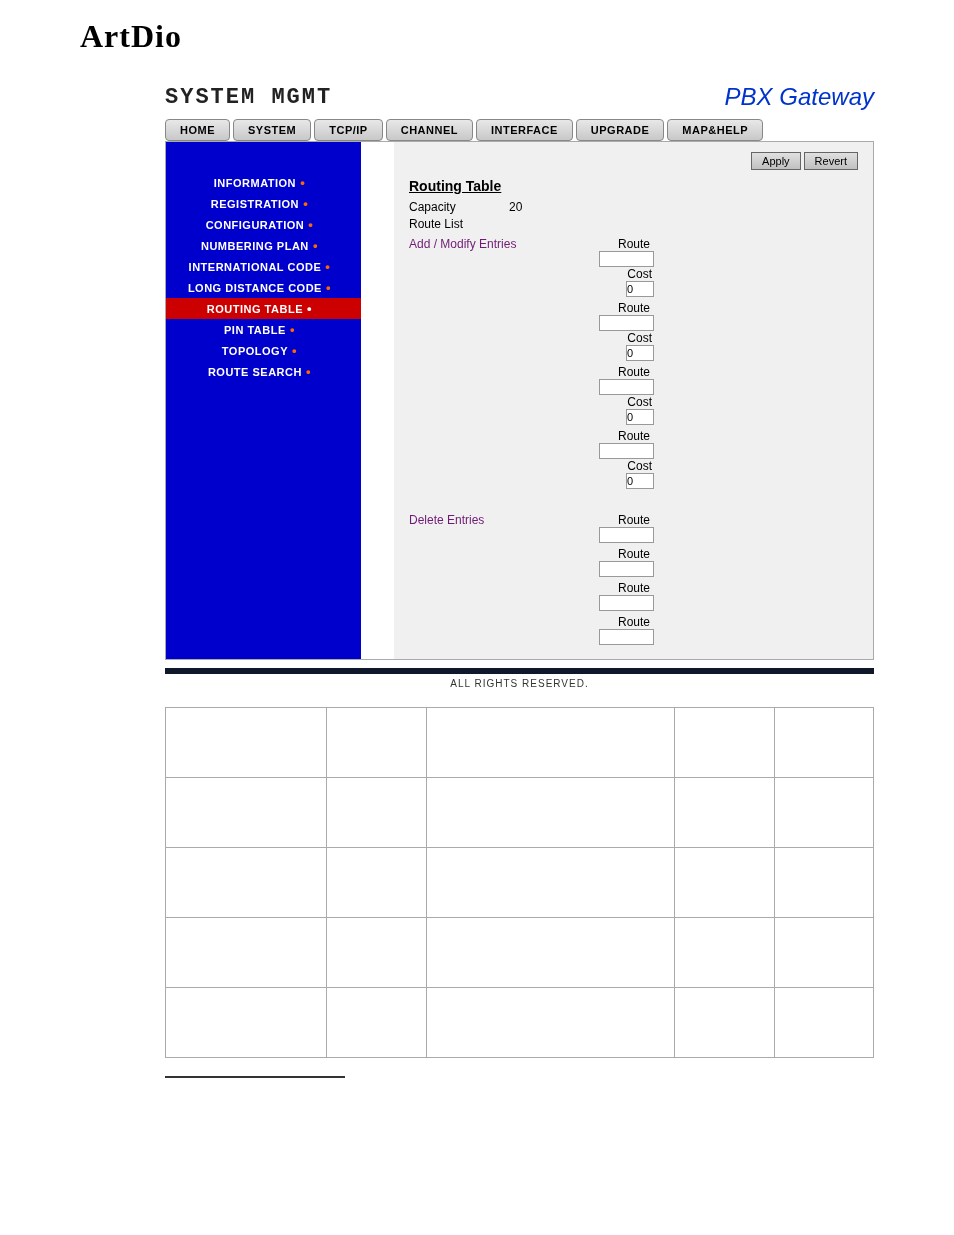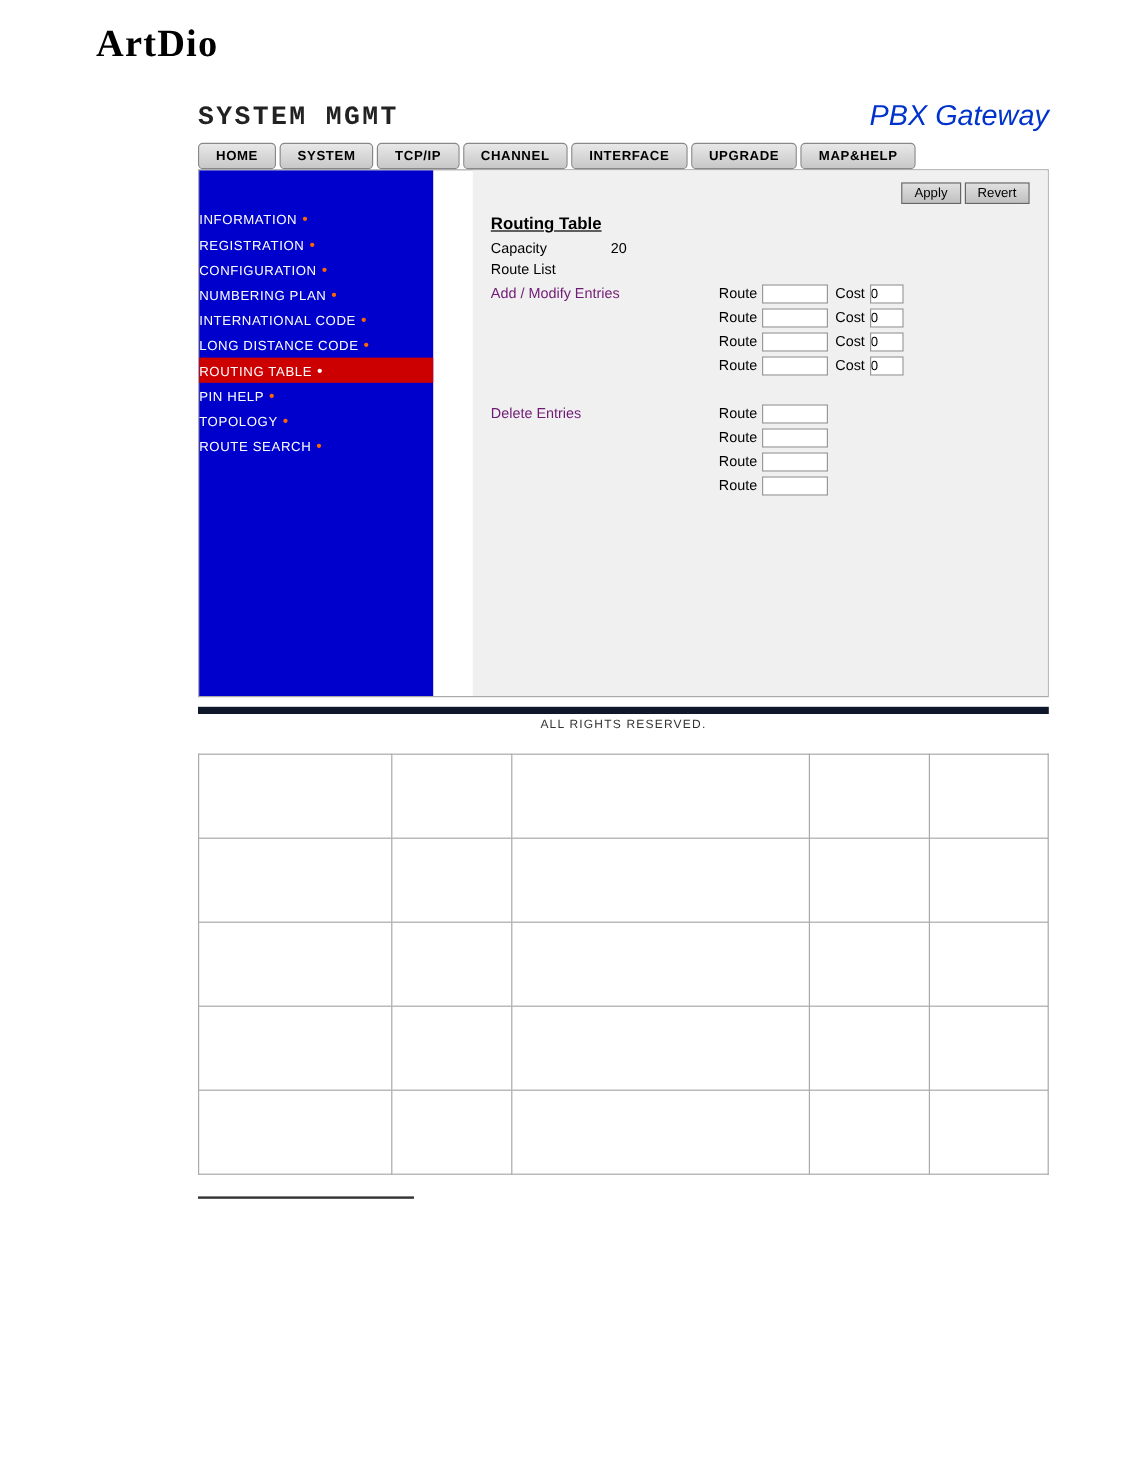--- a/index.html
+++ b/index.html
@@ -88,22 +88,22 @@
       width: 195px;
       min-width: 195px;
       padding: 30px 0 10px 0;
       display: flex;
       flex-direction: column;
       align-items: flex-end;
     }
     .sidebar-item {
       color: #ffffff;
       font-size: 11px;
-      font-weight: normal;
-      text-align: left;
+      font-weight: bold;
+      text-align: center;
       padding: 3px 8px 3px 0;
       cursor: pointer;
       width: 100%;
       font-family: Arial, sans-serif;
       letter-spacing: 0.5px;
     }
     .sidebar-item.active {
       background: #cc0000;
       color: #ffffff;
     }
@@ -166,24 +166,25 @@
       margin-bottom: 8px;
       font-family: Arial, sans-serif;
       color: #701a75;
     }
     .route-group {
       display: flex;
       flex-direction: column;
     }
     .route-line {
       display: flex;
-      align-items: flex-start;
+      align-items: flex-end;
       margin-bottom: 4px;
       font-size: 12px;
       font-family: Arial, sans-serif;
+      flex-direction: column;
     }
     .route-line label {
       margin-right: 4px;
       color: #000;
     }
     .route-input {
       width: 55px;
       height: 16px;
       border: 1px solid #999;
       background: #fff;
@@ -287,21 +288,21 @@
     <div class="sidebar-item">
       <span>INTERNATIONAL CODE</span><span class="dot"> •</span>
     </div>
     <div class="sidebar-item">
       <span>LONG DISTANCE CODE</span><span class="dot"> •</span>
     </div>
     <div class="sidebar-item active">
       <span>ROUTING TABLE</span><span class="dot"> •</span>
     </div>
     <div class="sidebar-item">
-      <span>PIN HELP</span><span class="dot"> •</span>
+      <span>PIN TABLE</span><span class="dot"> •</span>
     </div>
     <div class="sidebar-item">
       <span>TOPOLOGY</span><span class="dot"> •</span>
     </div>
     <div class="sidebar-item">
       <span>ROUTE SEARCH</span><span class="dot"> •</span>
     </div>
   </div>
 
   <div class="right-panel">

